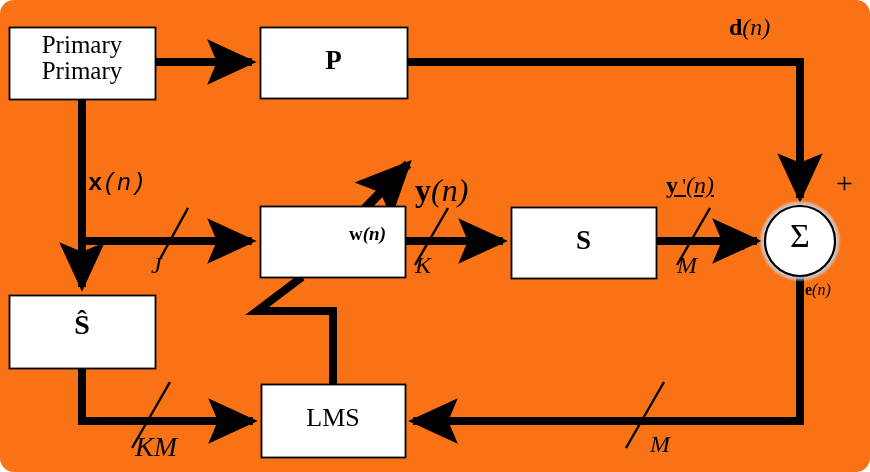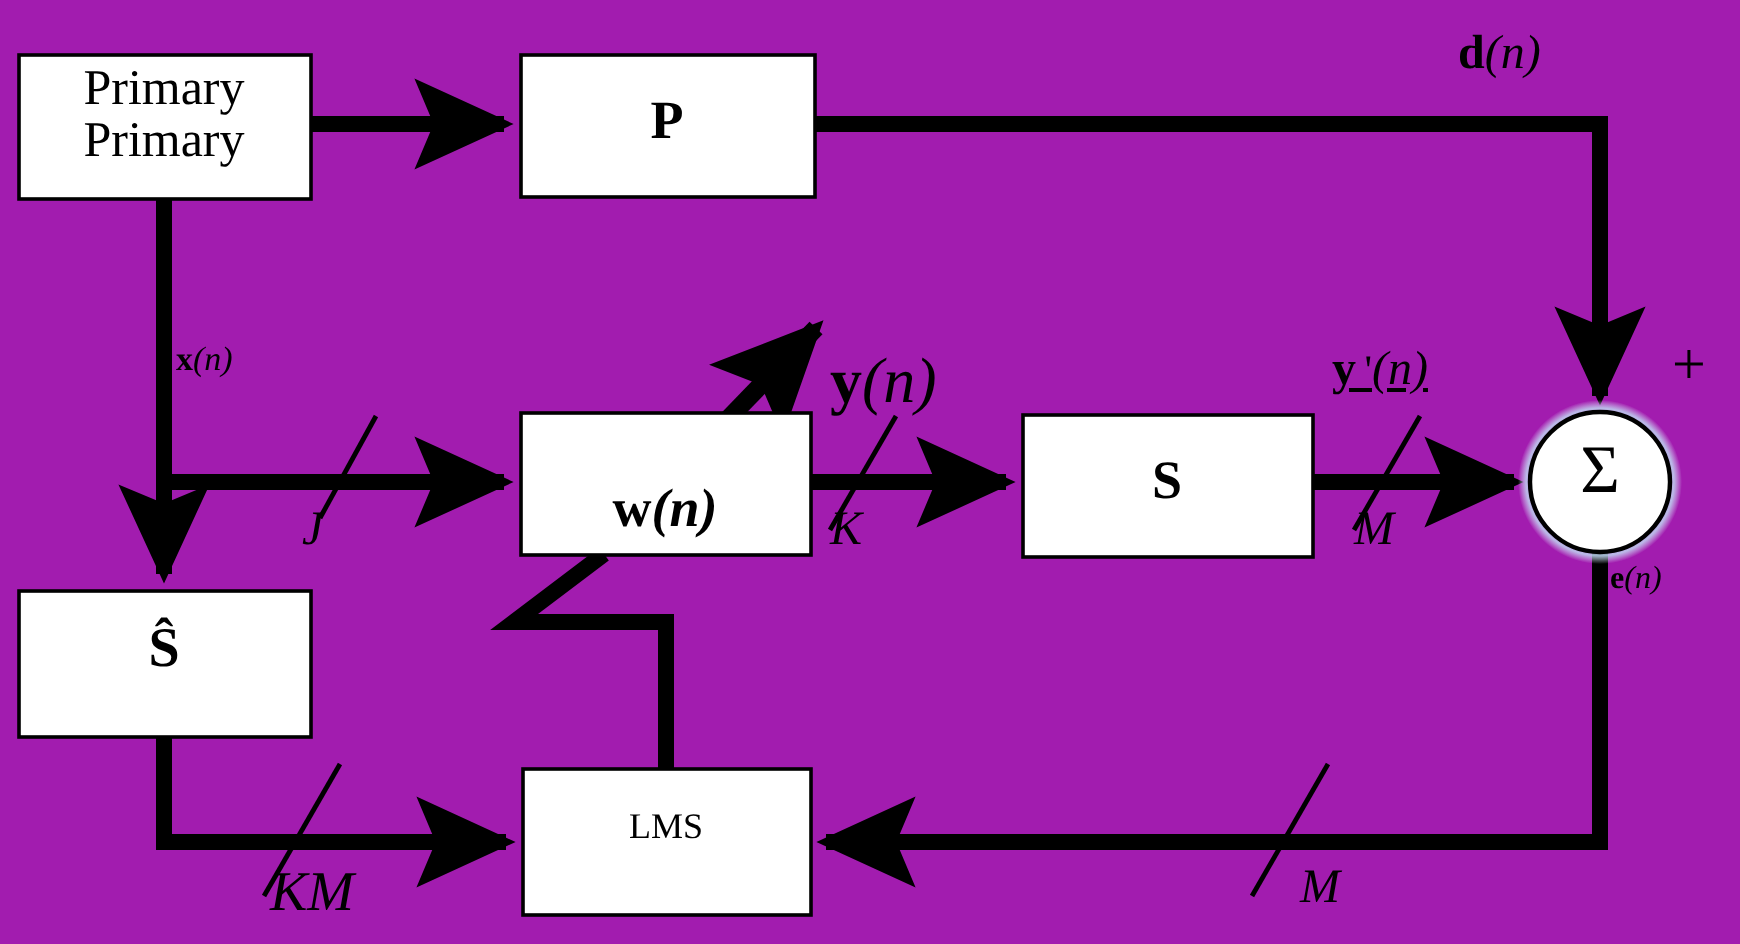--- a/index.html
+++ b/index.html
@@ -4,23 +4,24 @@
 <style>
   html, body {
     margin: 0;
     padding: 0;
     background: #ffffff;
   }
   #diagram-root {
     position: relative;
     width: 870px;
     height: 472px;
-    background: #a21caf;
+    background: #f97316;
     overflow: hidden;
     font-family: "Liberation Serif", "DejaVu Serif", serif;
+    border-radius: 14px;
   }
   #diagram-svg {
     position: absolute;
     left: 0;
     top: 0;
     width: 870px;
     height: 472px;
   }
   .blk-label {
     position: absolute;
@@ -103,41 +104,41 @@
     </g>
   </svg>
 
   <div class="blk-label" style="left:9px; top:32px; width:146px; font-size:25px;">
     <div>Primary</div>
     <div>Primary</div>
   </div>
 
   <div class="blk-label bf" style="left:260px; top:46px; width:147px; font-size:27px;">P</div>
 
-  <div class="blk-label bf" style="left:260px; top:240px; width:145px; font-size:27px;">
+  <div class="blk-label bf" style="left:260px; top:224px; width:145px; font-size:19px;padding-left:35px;">
     <span>w</span><span class="it">(n)</span>
   </div>
 
   <div class="blk-label bf" style="left:511px; top:226px; width:145px; font-size:27px;">S</div>
 
   <div class="blk-label bf" style="left:9px; top:310px; width:146px; font-size:28px;">Ŝ</div>
 
-  <div class="blk-label" style="left:261px; top:404px; width:144px; font-size:18px;">LMS</div>
+  <div class="blk-label" style="left:261px; top:404px; width:144px; font-size:26px;">LMS</div>
 
   <div class="blk-label" style="left:765px; top:218px; width:70px; font-size:34px;">Σ</div>
 
   <div class="sig-label" style="left:836px; top:166px; font-size:30px;">+</div>
 
   <div class="sig-label" style="left:729px; top:232px; font-size:30px;">−</div>
 
   <div class="sig-label" style="left:729px; top:14px; font-size:24px;">
     <span class="bf">d</span><span class="it">(n)</span>
   </div>
 
-  <div class="sig-label" style="left:88px; top:170px; font-size:17px;">
+  <div class="sig-label" style="left:88px; top:170px; font-size:24px;font-family:Liberation Mono, monospace;">
     <span class="bf">x</span><span class="it">(n)</span>
   </div>
 
   <div class="sig-label" style="left:415px; top:172px; font-size:32px;">
     <span class="bf">y</span><span class="it">(n)</span>
   </div>
 
   <div class="sig-label" style="left:666px; top:172px; font-size:24px;text-decoration:underline;">
     <span class="bf">y</span><span style="font-size:21px;"> '</span><span class="it">(n)</span>
   </div>

